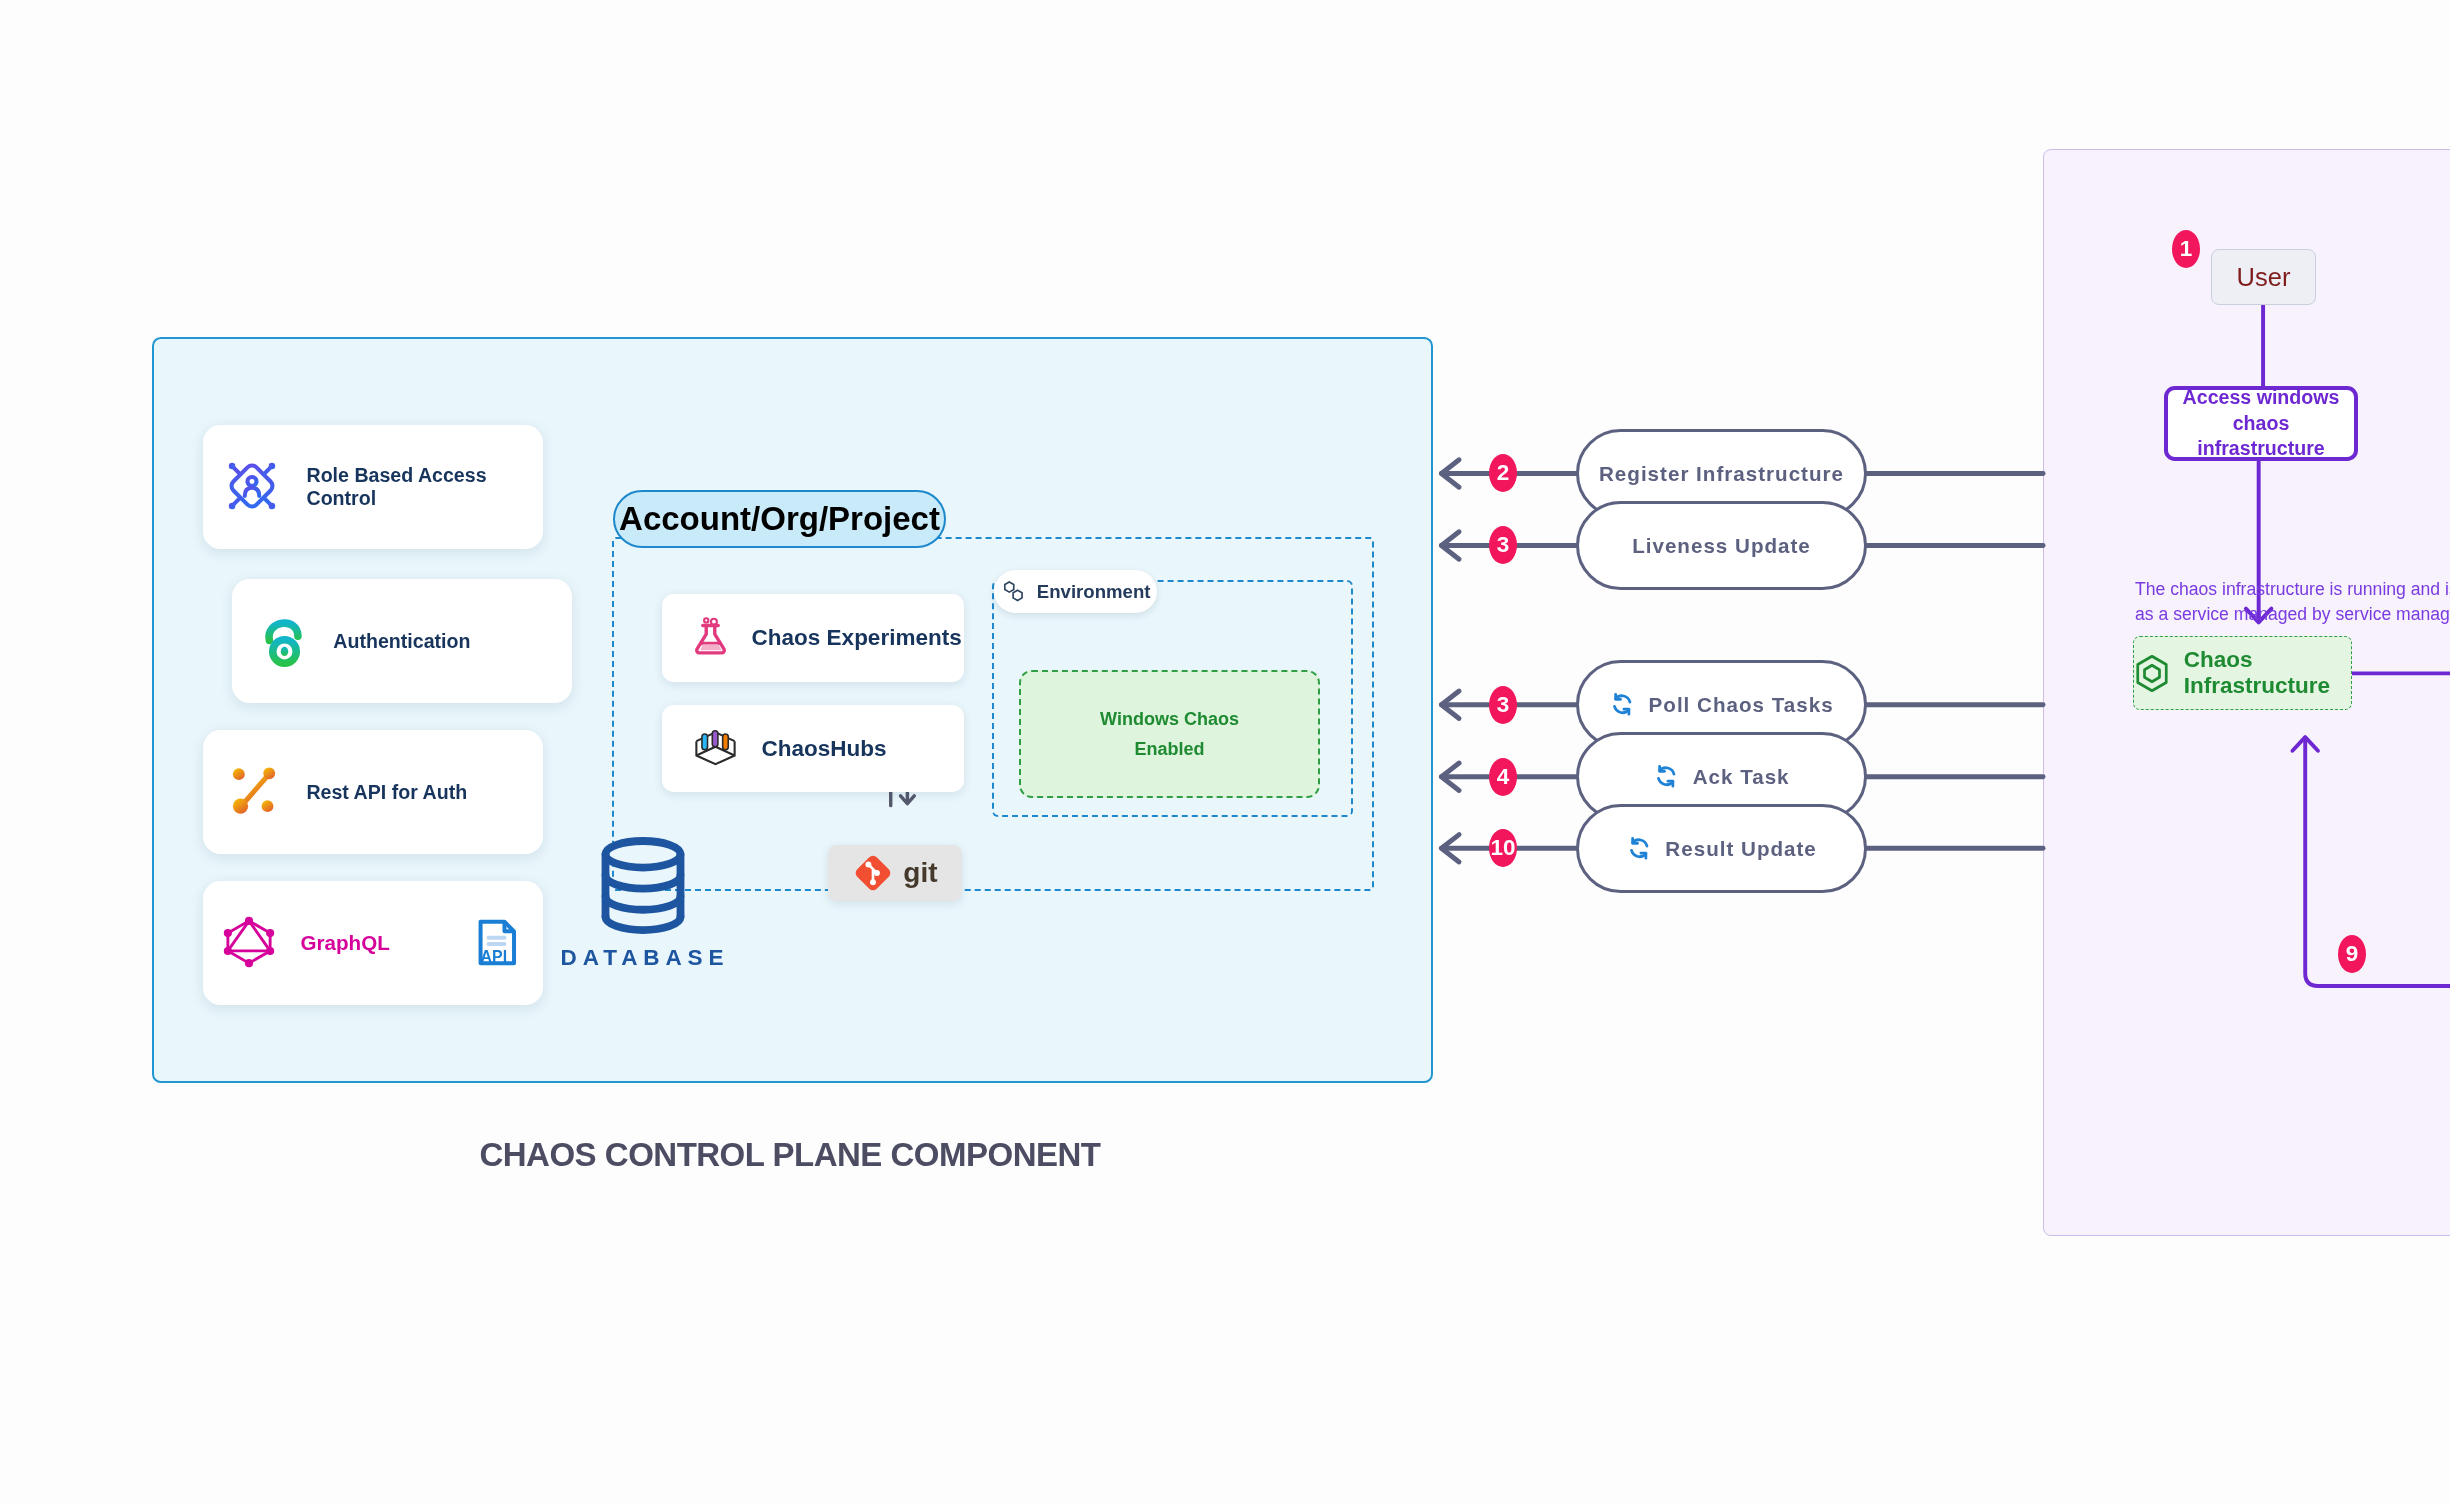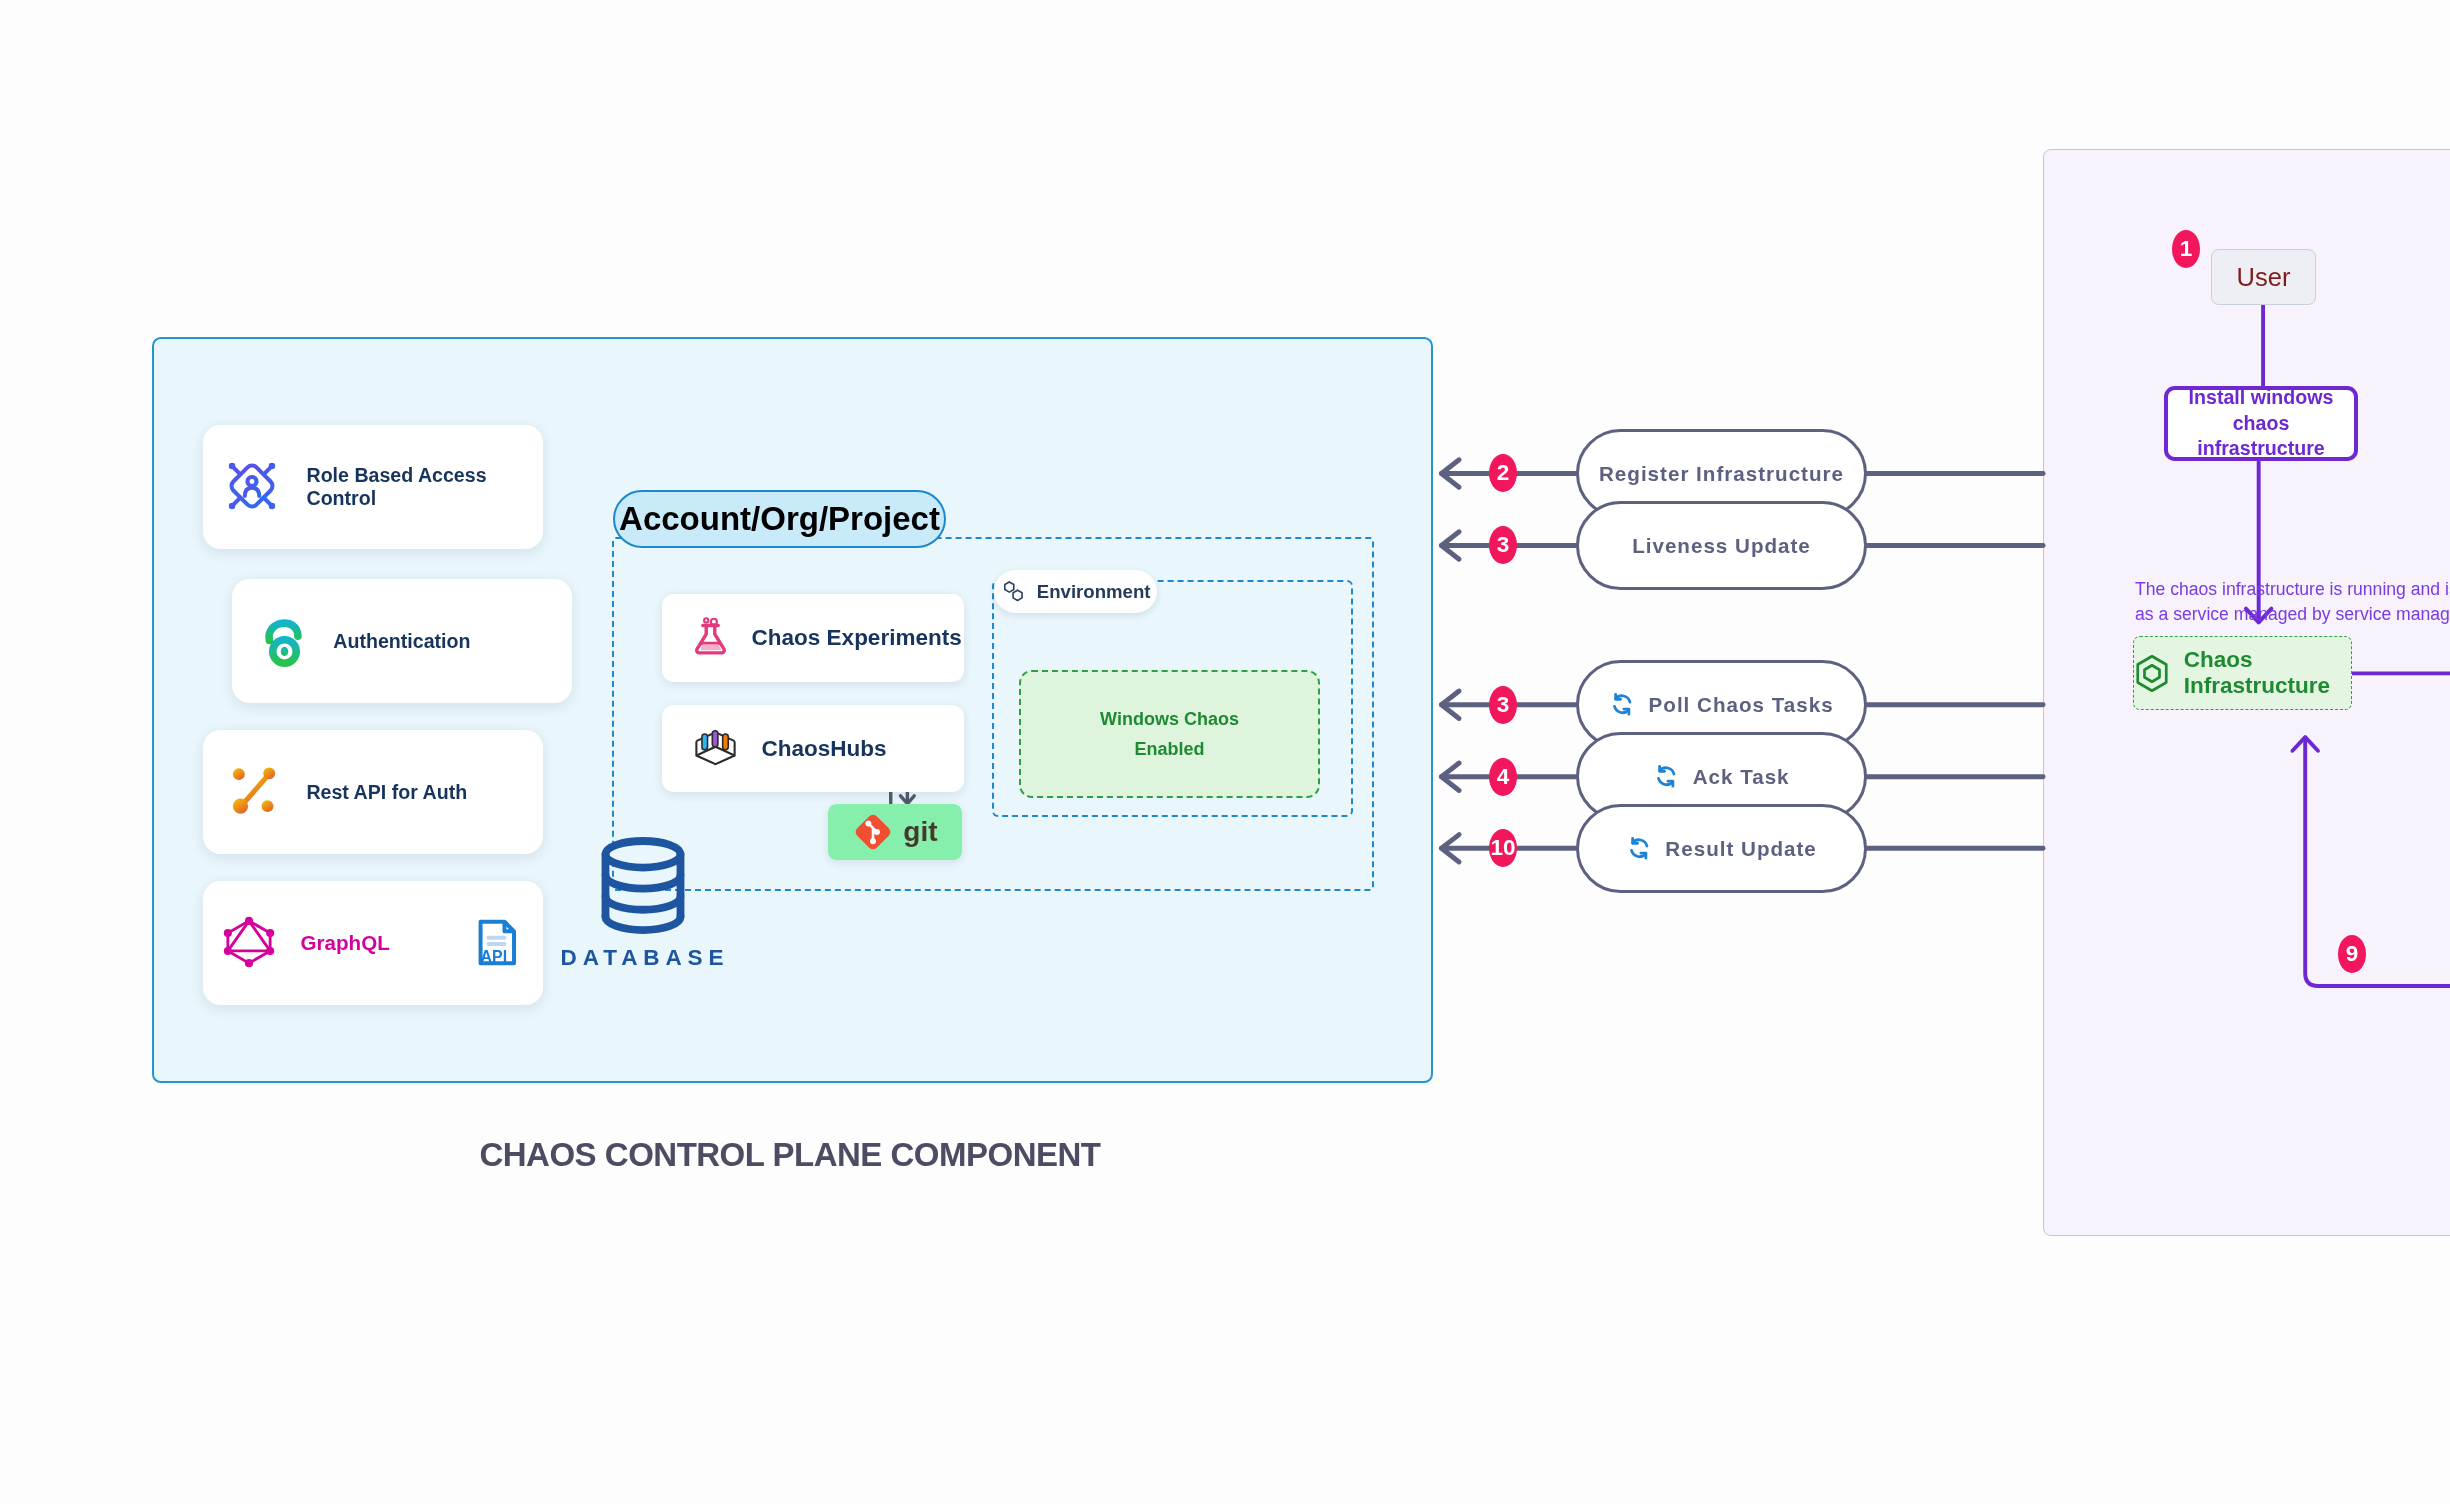--- a/index.html
+++ b/index.html
@@ -10,21 +10,21 @@
   .panel-right{left:2043px;top:149px;width:1583px;height:1085px;background:#f7f2fc;border:1.5px solid #cdbbe9;border-radius:7.8px;}
   .svg-layer{left:0;top:0;pointer-events:none;}
   .card{background:#fff;border-radius:17.6px;box-shadow:0 3.9px 12.7px rgba(23,52,92,.10);display:flex;align-items:center;padding-left:20px;gap:25.5px;box-sizing:border-box;}
   .card-label{font-size:19.6px;font-weight:bold;color:#17345c;}
   .subcard{background:#fff;border-radius:11.8px;box-shadow:0 2.9px 9.8px rgba(23,52,92,.10);display:flex;align-items:center;padding-left:28px;gap:20.6px;box-sizing:border-box;}
   .subcard .card-label{font-size:22.5px;}
   .pill-account{background:#c9ebf9;border:2.5px solid #1e88cc;border-radius:44px;display:flex;align-items:center;justify-content:center;font-size:33px;font-weight:600;color:#000000;box-sizing:border-box;}
   .dash-blue{border:2px dashed #1e88cc;border-radius:3.9px;}
   .env-pill{background:#fff;border-radius:22.5px;box-shadow:0 2.5px 7.8px rgba(23,52,92,.12);display:flex;align-items:center;justify-content:center;gap:10.8px;font-size:18.6px;font-weight:600;color:#243b5c;z-index:4;}
   .win-box{background:#def4dd;border:2px dashed #2f9e44;border-radius:13px;display:flex;align-items:center;justify-content:center;text-align:center;font-size:18px;font-weight:bold;color:#1e8a31;line-height:30px;white-space:pre-line;box-sizing:border-box;}
-  .git-card{background:#86efac;border-radius:8.8px;box-shadow:0 2.9px 8.8px rgba(23,52,92,.10);display:flex;align-items:center;justify-content:center;gap:8.8px;font-size:28px;font-weight:bold;color:#44392a;}
+  .git-card{background:#e5e5e5;border-radius:8.8px;box-shadow:0 2.9px 8.8px rgba(23,52,92,.10);display:flex;align-items:center;justify-content:center;gap:8.8px;font-size:28px;font-weight:bold;color:#44392a;margin-top:41px;}
   .db-label{font-size:22.5px;font-weight:800;color:#1d55a0;letter-spacing:5.9px;text-align:center;}
   .sec-title{font-size:33px;font-weight:bold;color:#4c4c63;letter-spacing:-0.5px;text-align:center;}
   .badge{width:28px;height:38px;border-radius:50%;background:#f2175d;color:#fff;display:flex;align-items:center;justify-content:center;font-size:22.5px;font-weight:bold;z-index:6;}
   .cpill{width:291px;height:89px;background:#fff;border:3.9px solid #5d6180;border-radius:45px;display:flex;align-items:center;justify-content:center;gap:12.7px;font-size:20.6px;font-weight:bold;letter-spacing:1px;color:#5d6180;box-sizing:border-box;z-index:3;}
   .user-box{background:#edeff5;border:1.5px solid #c9cfdc;border-radius:7.8px;display:flex;align-items:center;justify-content:center;font-size:25.5px;color:#7f1d1d;box-sizing:border-box;}
   .pbox{background:#fff;border:4.4px solid #6d28d2;border-radius:10.8px;display:flex;align-items:center;justify-content:center;text-align:center;font-size:20.6px;font-weight:bold;color:#6d28d2;line-height:27.4px;white-space:pre-line;box-sizing:border-box;z-index:3;}
   .note{color:#7a3be0;font-size:17.6px;line-height:24.5px;white-space:pre-line;}
   .green-box{background:#e4f5e2;border:1.5px dashed #2f9e44;border-radius:6.9px;display:flex;align-items:center;justify-content:center;gap:13.7px;font-size:22.5px;font-weight:bold;color:#1e8a31;box-sizing:border-box;z-index:3;}
   .gql-label{font-size:20.6px;font-weight:bold;color:#d6009b;}
 </style>
@@ -310,21 +310,21 @@
     </span>
     <span>Result Update</span>
   </div>
 
   <div class="abs badge" style="left:2172px;top:230px;">1</div>
   <div class="abs user-box" style="left:2211px;top:249px;width:105px;height:56px;">
     <span>User</span>
   </div>
 
   <div class="abs pbox" style="left:2164px;top:386px;width:194px;height:75px;font-size:19.6px;line-height:25.5px;">
-    <span>Install windows
+    <span>Access windows
 chaos infrastructure</span>
   </div>
 
   <div class="abs note" style="left:2135px;top:577px;width:392px;">The chaos infrastructure is running and is
 as a service managed by service manager</div>
 
   <div class="abs green-box" style="left:2133px;top:636px;width:219px;height:74px;">
     <span style="display:flex;">
       <svg viewBox="0 0 48 52" width="36" height="39">
         <g stroke="#1e8a31" stroke-width="3.6" fill="none" stroke-linejoin="round">

